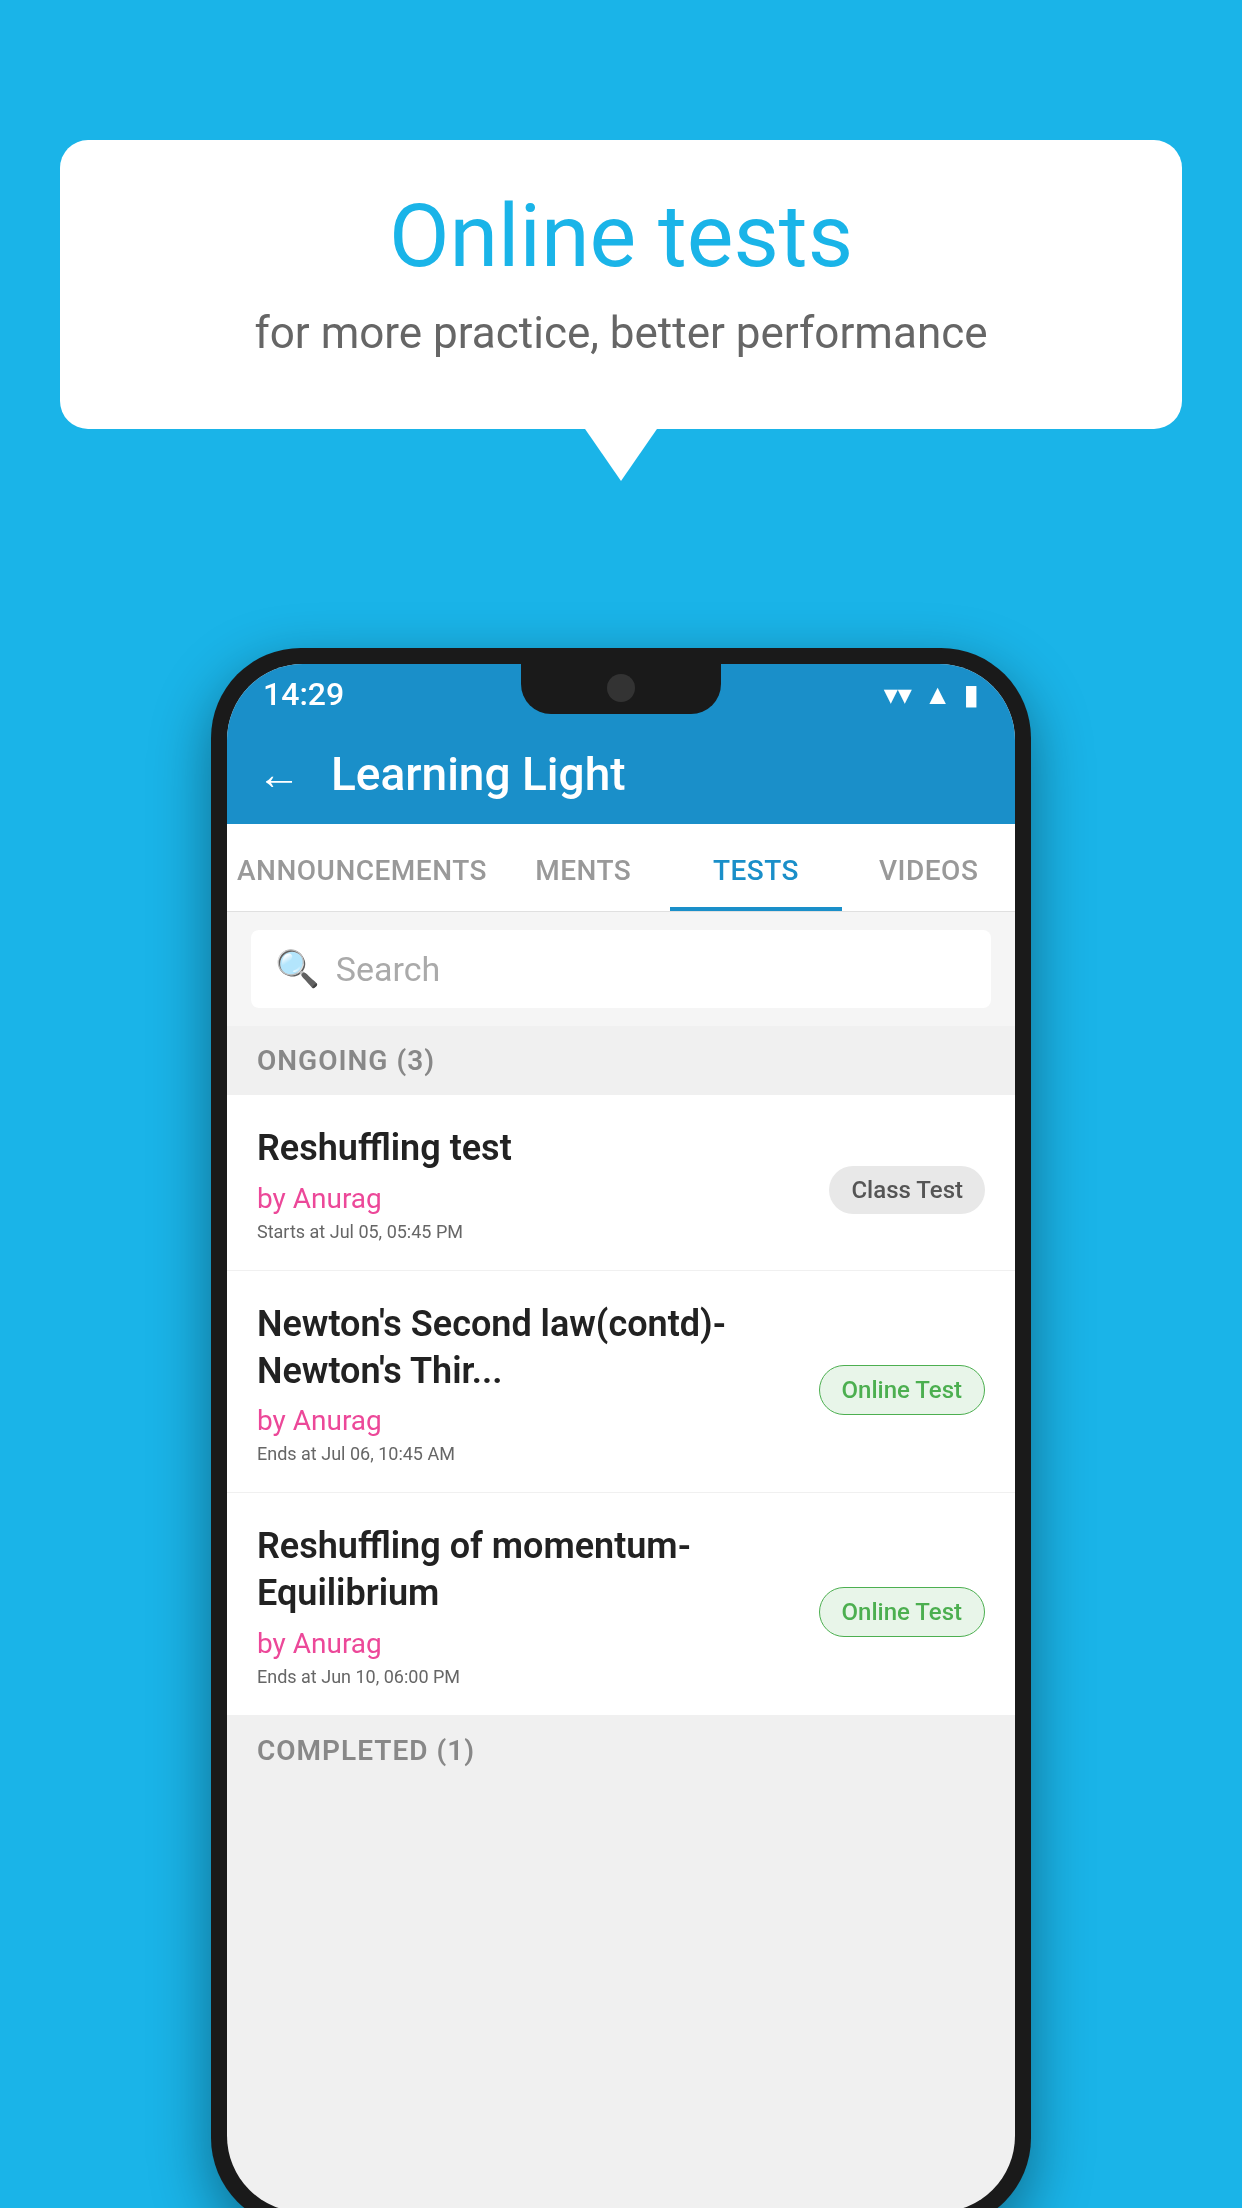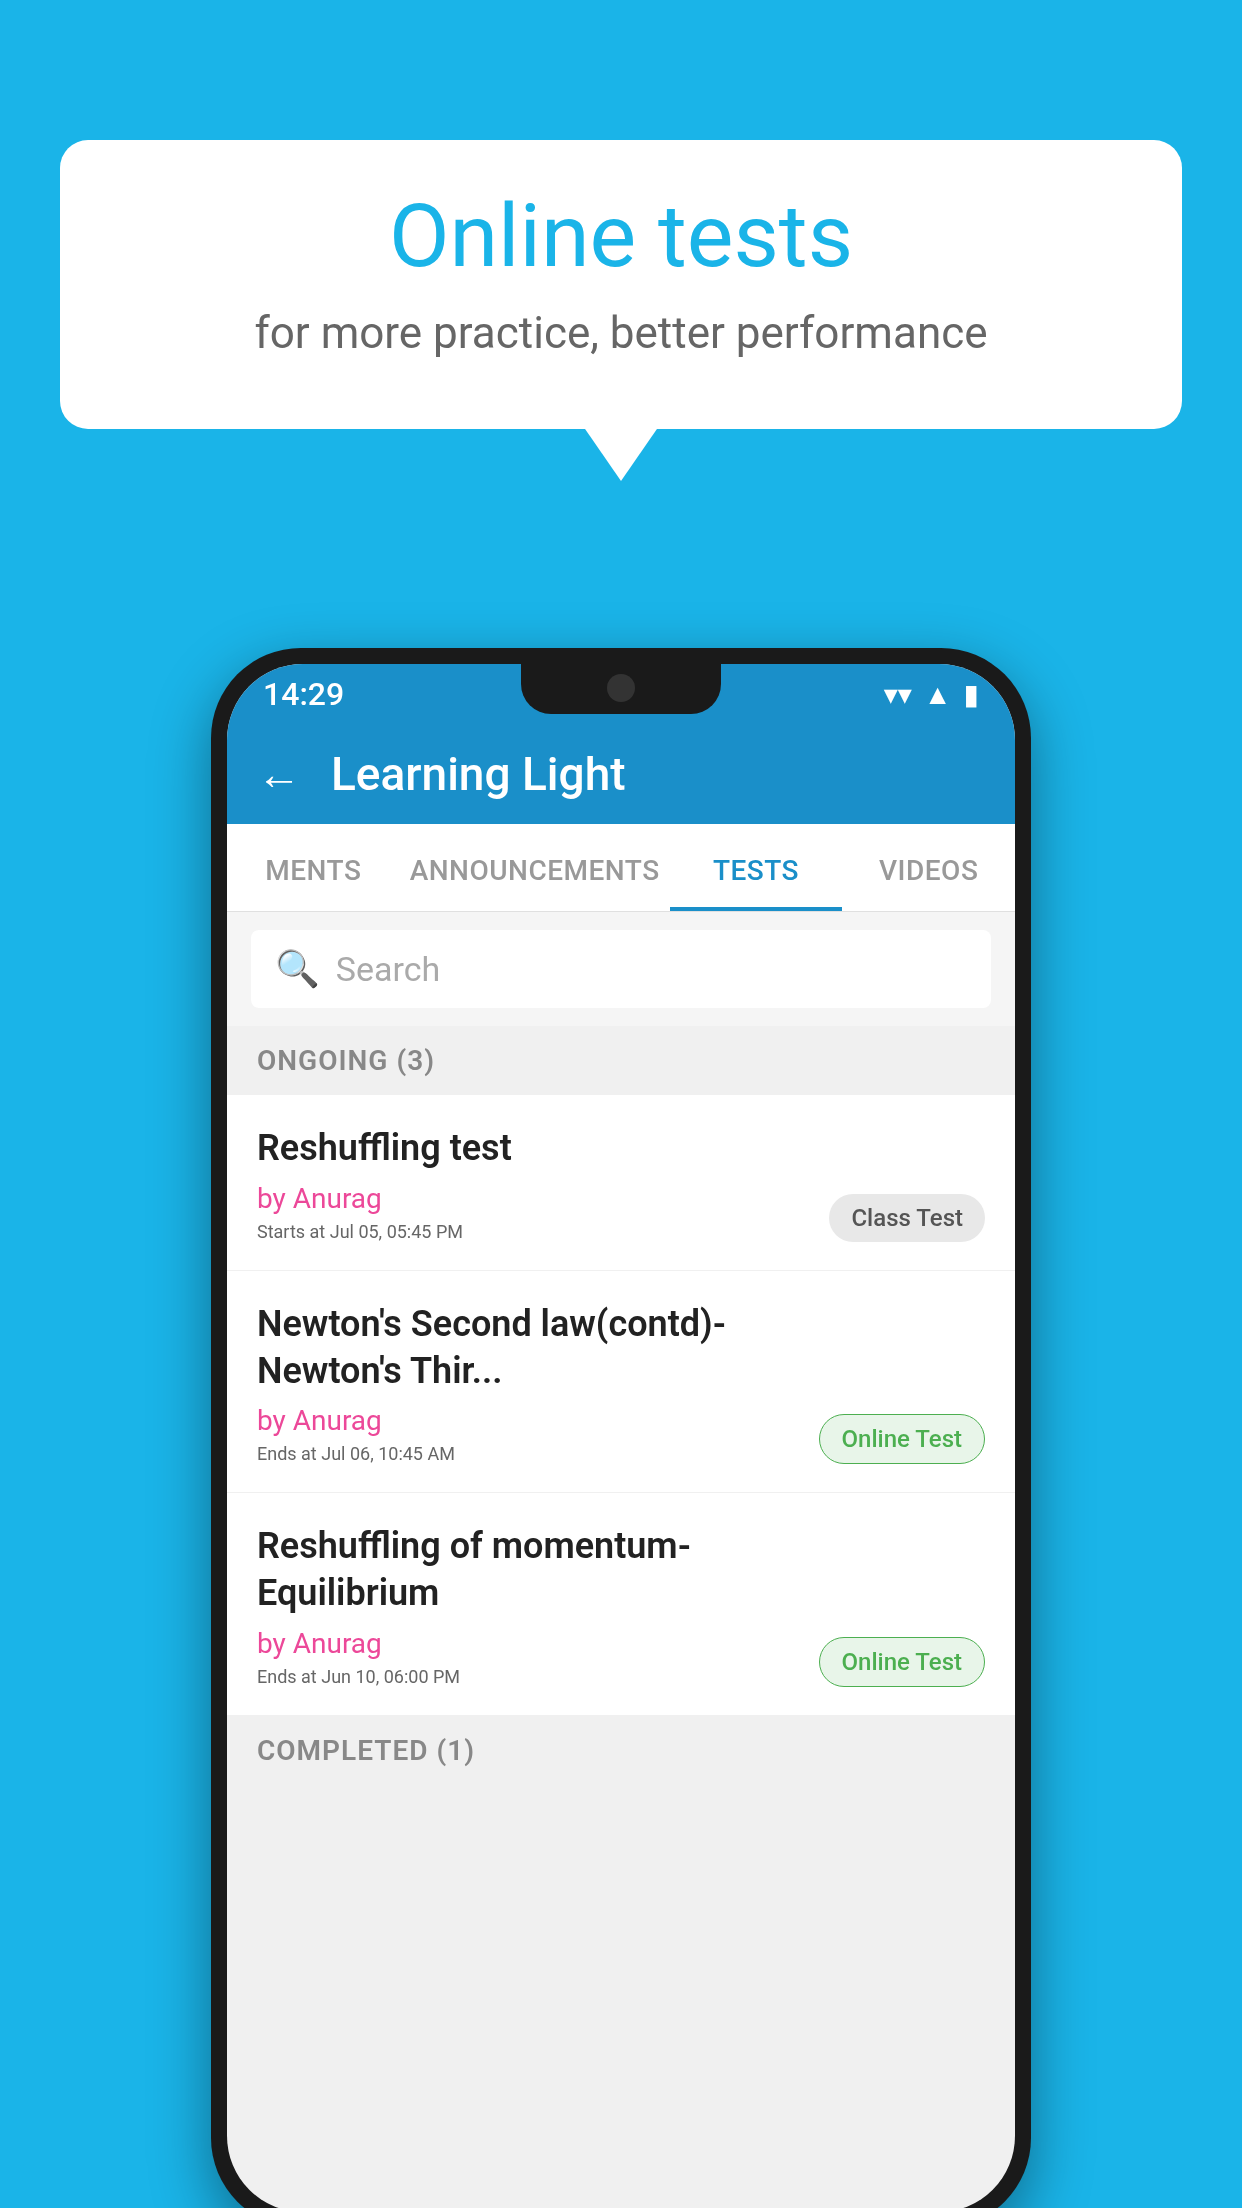--- a/index.html
+++ b/index.html
@@ -218,21 +218,21 @@
     
     .test-list {
       background: white;
     }
 
     .test-item {
       padding: 30px 30px 28px;
       border-bottom: 1px solid #f0f0f0;
       display: flex;
       justify-content: space-between;
-      align-items: flex-end;
+      align-items: center;
     }
 
     .test-info {
       flex: 1;
       margin-right: 20px;
     }
 
     .test-name {
       font-size: 36px;
       color: #222;
@@ -298,24 +298,24 @@
       </div>
     </div>
 
     <div class="app-bar">
       <span class="back-arrow">←</span>
       <span class="app-title">Learning Light</span>
     </div>
 
     <div class="tabs-container">
       <div class="tab">
+        <span>ANNOUNCEMENTS</span>
+      </div>
+      <div class="tab">
         <span>MENTS</span>
-      </div>
-      <div class="tab">
-        <span>ANNOUNCEMENTS</span>
       </div>
       <div class="tab active">
         <span>TESTS</span>
       </div>
       <div class="tab">
         <span>VIDEOS</span>
       </div>
     </div>
 
     <div class="search-container">

